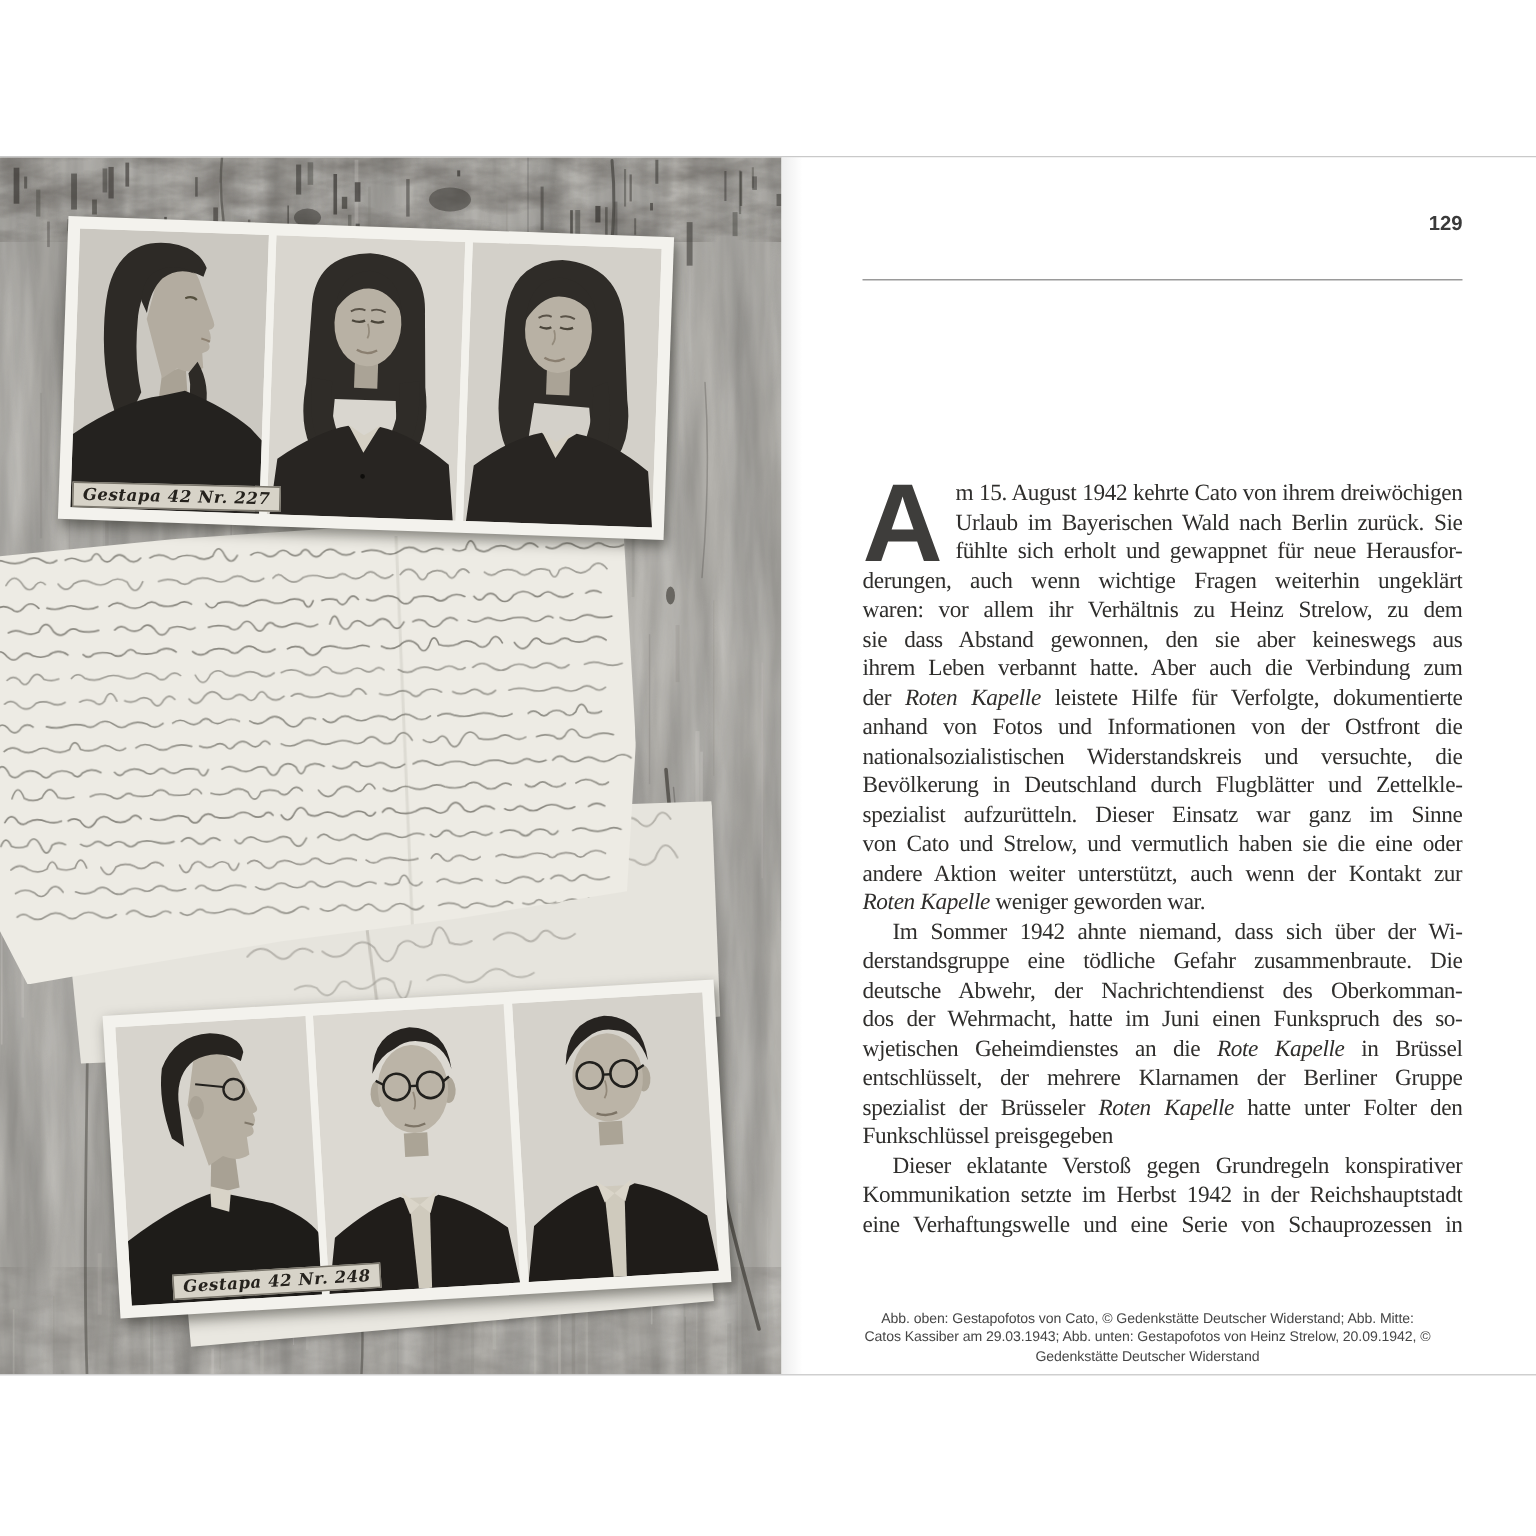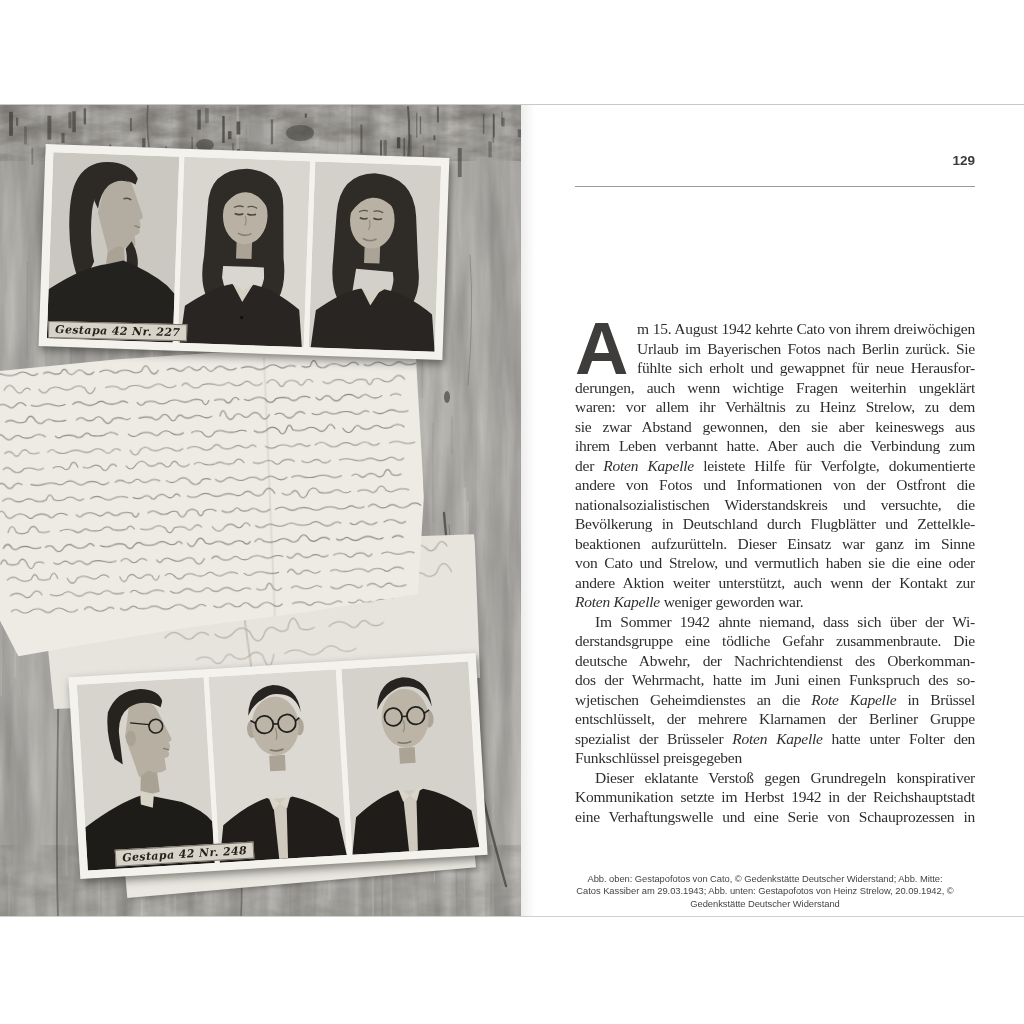--- a/index.html
+++ b/index.html
@@ -27,21 +27,21 @@
   .strip-strelow{left:74px;top:560px;width:408px;height:202px;transform:rotate(-3.4deg);}
   .strip svg{flex:1 1 0;min-width:0;height:100%;}
   .placard{position:absolute;background:#d7d3c8;border:1px solid #7a766c;color:#25221d;
            font:700 italic 11px/15px "DejaVu Serif",serif;padding:0 6px;letter-spacing:.4px;white-space:nowrap;}
   .placard-cato{left:9px;bottom:9px;transform:rotate(-.6deg);}
   .placard-strelow{left:36px;bottom:10px;}
   
   .right-page{position:absolute;left:521px;top:0;width:503px;height:811px;background:#ffffff;}
   .spine{position:absolute;left:0;top:0;width:14px;height:100%;
          background:linear-gradient(to right, rgba(0,0,0,.07), rgba(0,0,0,0));}
-  .pagenum{position:absolute;right:49px;top:48px;font:700 13.5px "Liberation Sans","DejaVu Sans",sans-serif;color:#3a3a3a;}
+  .pagenum{position:absolute;right:49px;top:36px;font:700 13.5px "Liberation Sans","DejaVu Sans",sans-serif;color:#3a3a3a;}
   .headrule{position:absolute;left:54px;top:81px;width:400px;height:1px;background:#9a9a9a;}
   .bodycol{position:absolute;left:54px;top:214px;width:400px;overflow:hidden;
            color:#2f2e2c;font-size:15.5px;letter-spacing:-0.25px;}
   .pl{height:19.5px;line-height:19.5px;text-align:justify;text-align-last:justify;}
   .pl-end{text-align-last:left;}
   .pl-ind{text-indent:20px;}
   .pl i{}
   .dropcap{float:left;width:62px;height:58px;overflow:visible;
            font:700 74px/60px "Liberation Sans","DejaVu Sans",sans-serif;color:#3e3d3b;letter-spacing:-2px;}
   .caption{position:absolute;left:34px;top:768px;width:420px;text-align:center;
@@ -361,31 +361,31 @@
     </div>
   </div>
 
   <div class="right-page">
     <div class="spine"></div>
     <div class="pagenum">129</div>
     <div class="headrule"></div>
     <div class="bodycol">
       <div class="dropcap">A</div>
     <div class="pl"><span>m 15. August 1942 kehrte Cato von ihrem dreiwöchigen</span></div>
-        <div class="pl"><span>Urlaub im Bayerischen Fotos nach Berlin zurück. Sie</span></div>
+        <div class="pl"><span>Urlaub im Bayerischen Wald nach Berlin zurück. Sie</span></div>
         <div class="pl"><span>fühlte sich erholt und gewappnet für neue Herausfor-</span></div>
         <div class="pl"><span>derungen, auch wenn wichtige Fragen weiterhin ungeklärt</span></div>
         <div class="pl"><span>waren: vor allem ihr Verhältnis zu Heinz Strelow, zu dem</span></div>
-        <div class="pl"><span>sie zwar Abstand gewonnen, den sie aber keineswegs aus</span></div>
+        <div class="pl"><span>sie dass Abstand gewonnen, den sie aber keineswegs aus</span></div>
         <div class="pl"><span>ihrem Leben verbannt hatte. Aber auch die Verbindung zum</span></div>
         <div class="pl"><span>der </span><i>Roten Kapelle</i><span> leistete Hilfe für Verfolgte, dokumentierte</span></div>
-        <div class="pl"><span>andere von Fotos und Informationen von der Ostfront die</span></div>
+        <div class="pl"><span>anhand von Fotos und Informationen von der Ostfront die</span></div>
         <div class="pl"><span>nationalsozialistischen Widerstandskreis und versuchte, die</span></div>
         <div class="pl"><span>Bevölkerung in Deutschland durch Flugblätter und Zettelkle-</span></div>
-        <div class="pl"><span>beaktionen aufzurütteln. Dieser Einsatz war ganz im Sinne</span></div>
+        <div class="pl"><span>spezialist aufzurütteln. Dieser Einsatz war ganz im Sinne</span></div>
         <div class="pl"><span>von Cato und Strelow, und vermutlich haben sie die eine oder</span></div>
         <div class="pl"><span>andere Aktion weiter unterstützt, auch wenn der Kontakt zur</span></div>
         <div class="pl pl-end"><i>Roten Kapelle</i><span> weniger geworden war.</span></div>
         <div class="pl pl-ind"><span>Im Sommer 1942 ahnte niemand, dass sich über der Wi-</span></div>
         <div class="pl"><span>derstandsgruppe eine tödliche Gefahr zusammenbraute. Die</span></div>
         <div class="pl"><span>deutsche Abwehr, der Nachrichtendienst des Oberkomman-</span></div>
         <div class="pl"><span>dos der Wehrmacht, hatte im Juni einen Funkspruch des so-</span></div>
         <div class="pl"><span>wjetischen Geheimdienstes an die </span><i>Rote Kapelle</i><span> in Brüssel</span></div>
         <div class="pl"><span>entschlüsselt, der mehrere Klarnamen der Berliner Gruppe</span></div>
         <div class="pl"><span>spezialist der Brüsseler </span><i>Roten Kapelle</i><span> hatte unter Folter den</span></div>

